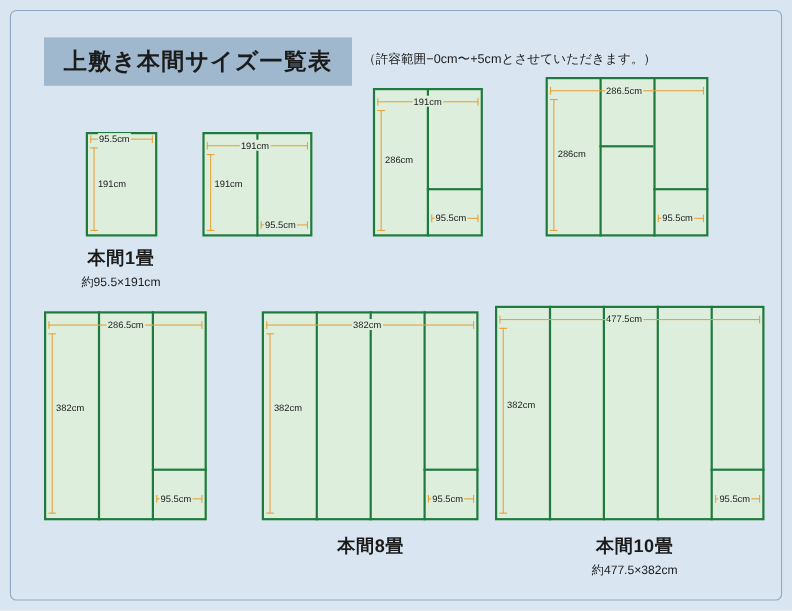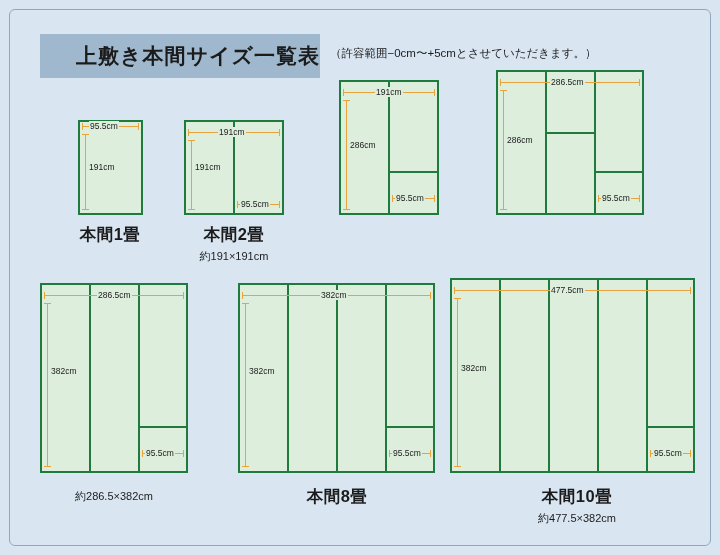--- a/index.html
+++ b/index.html
@@ -22,21 +22,21 @@
     border:1px solid #8fa8bf;
     border-radius:6px;
     box-sizing:border-box;
   }
   
   .title-box{
     position:absolute;
     left:40px;top:34px;
     width:280px;height:44px;
     background:#9fb8cd;
-    display:flex;align-items:center;justify-content:flex-end;
+    display:flex;align-items:center;justify-content:center;
   }
   .title-box span{
     font-size:21px;
     font-weight:bold;
     letter-spacing:1px;
     color:#1b1b1b;
   }
   .note{
     position:absolute;
     left:330px;top:46px;
@@ -117,44 +117,41 @@
     <div class="tick v" style="left:60px;top:3px;"></div>
     <div class="label" style="left:11px;top:1px;">95.5cm</div>
 
     <div class="dim v" style="left:7px;top:14px;height:76px;"></div>
     <div class="tick h" style="left:4px;top:14px;"></div>
     <div class="tick h" style="left:4px;top:89px;"></div>
     <div class="label" style="left:10px;top:42px;">191cm</div>
   </div>
   <div class="caption" style="left:50px;top:224px;width:120px;">
     <span class="name">本間1畳</span>
+    <span class="size">約95.5×191cm</span>
   </div>
 
   <div class="item" style="left:184px;top:120px;width:100px;height:95px;">
     <div class="mat" style="left:0;top:0;width:100px;height:95px;"></div>
     <div class="divider" style="left:49px;top:0;height:95px;"></div>
 
     <div class="dim h" style="left:4px;top:12px;width:92px;"></div>
     <div class="tick v" style="left:4px;top:9px;"></div>
     <div class="tick v" style="left:95px;top:9px;"></div>
     <div class="label" style="left:34px;top:7px;">191cm</div>
 
     <div class="dim v" style="left:7px;top:20px;height:70px;"></div>
     <div class="tick h" style="left:4px;top:20px;"></div>
     <div class="tick h" style="left:4px;top:89px;"></div>
     <div class="label" style="left:10px;top:42px;">191cm</div>
 
     <div class="dim h" style="left:53px;top:84px;width:43px;"></div>
     <div class="tick v" style="left:53px;top:81px;"></div>
     <div class="tick v" style="left:95px;top:81px;"></div>
     <div class="label" style="left:56px;top:79px;">95.5cm</div>
-  </div>
-  <div class="caption" style="left:174px;top:224px;width:120px;">
-    <span class="name">本間2畳</span>
-    <span class="size">約191×191cm</span>
   </div>
 
   <div class="item" style="left:339px;top:80px;width:100px;height:135px;">
     <div class="mat" style="left:0;top:0;width:100px;height:135px;"></div>
     <div class="divider" style="left:49px;top:0;height:135px;"></div>
     <div class="divider h" style="left:49px;top:91px;width:51px;"></div>
 
     <div class="dim h" style="left:4px;top:12px;width:92px;"></div>
     <div class="tick v" style="left:4px;top:9px;"></div>
     <div class="tick v" style="left:95px;top:9px;"></div>
@@ -209,21 +206,20 @@
     <div class="tick h" style="left:4px;top:20px;"></div>
     <div class="tick h" style="left:4px;top:183px;"></div>
     <div class="label" style="left:10px;top:83px;">382cm</div>
 
     <div class="dim h" style="left:102px;top:170px;width:42px;"></div>
     <div class="tick v" style="left:102px;top:167px;"></div>
     <div class="tick v" style="left:143px;top:167px;"></div>
     <div class="label" style="left:105px;top:165px;">95.5cm</div>
   </div>
   <div class="caption" style="left:54px;top:486px;width:120px;">
-    <span class="size">約286.5×382cm</span>
   </div>
 
   <div class="item" style="left:238px;top:283px;width:197px;height:190px;">
     <div class="mat" style="left:0;top:0;width:197px;height:190px;"></div>
     <div class="divider" style="left:49px;top:0;height:190px;"></div>
     <div class="divider" style="left:98px;top:0;height:190px;"></div>
     <div class="divider" style="left:147px;top:0;height:190px;"></div>
     <div class="divider h" style="left:147px;top:143px;width:50px;"></div>
 
     <div class="dim h" style="left:4px;top:12px;width:189px;"></div>

